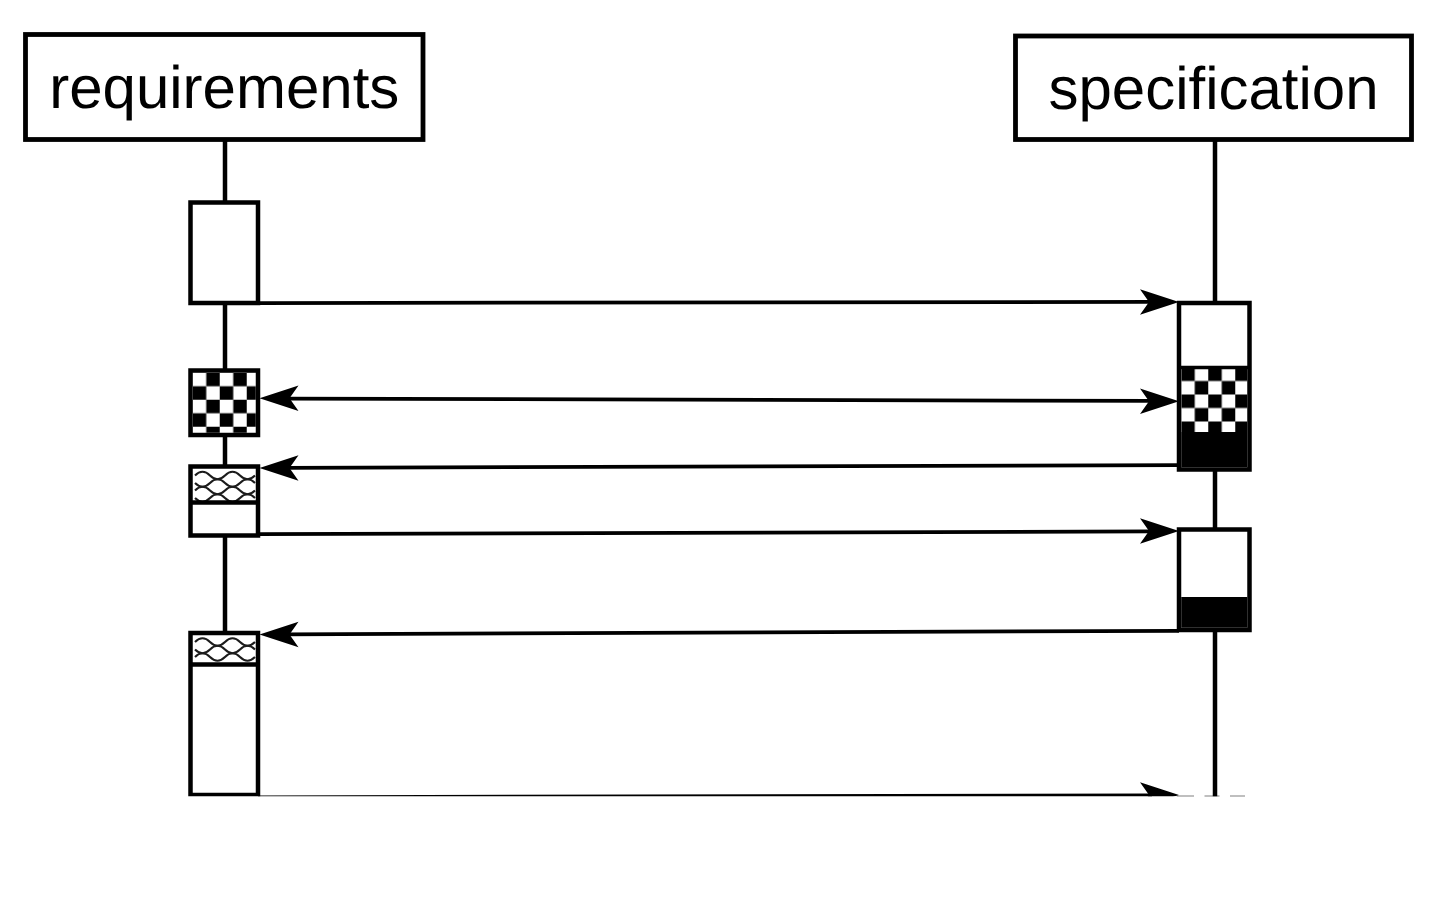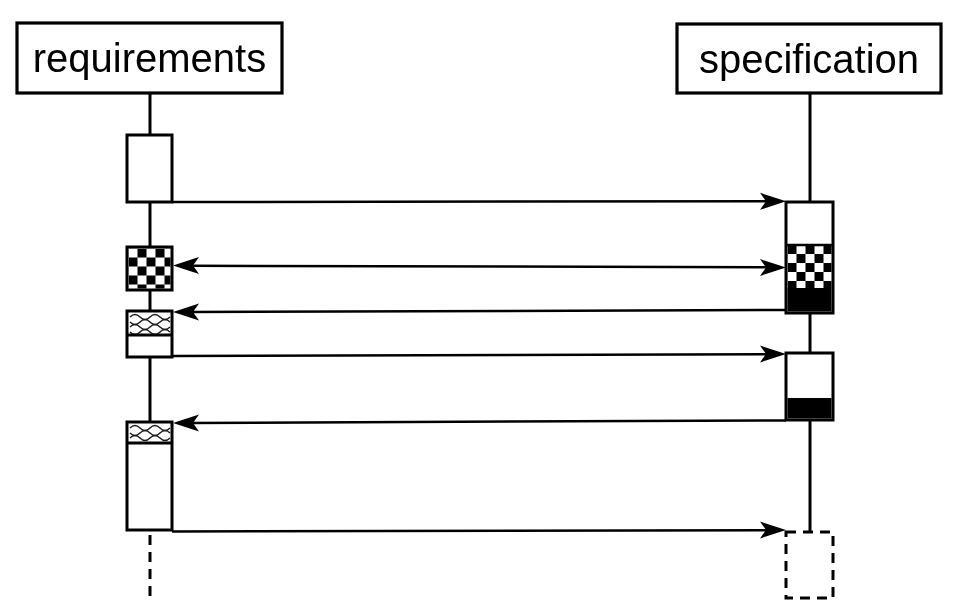--- a/index.html
+++ b/index.html
@@ -4,21 +4,21 @@
 <style>
   html, body {
     margin: 0;
     padding: 0;
     background: #ffffff;
     font-family: "Liberation Sans", sans-serif;
   }
   .canvas {
     position: relative;
     width: 957px;
-    height: 615px;
+    height: 531px;
     background: #ffffff;
     overflow: hidden;
   }
   svg text {
     font-family: "Liberation Sans", "DejaVu Sans", sans-serif;
     font-size: 40px;
     font-weight: 400;
     fill: #000000;
   }
 </style>

